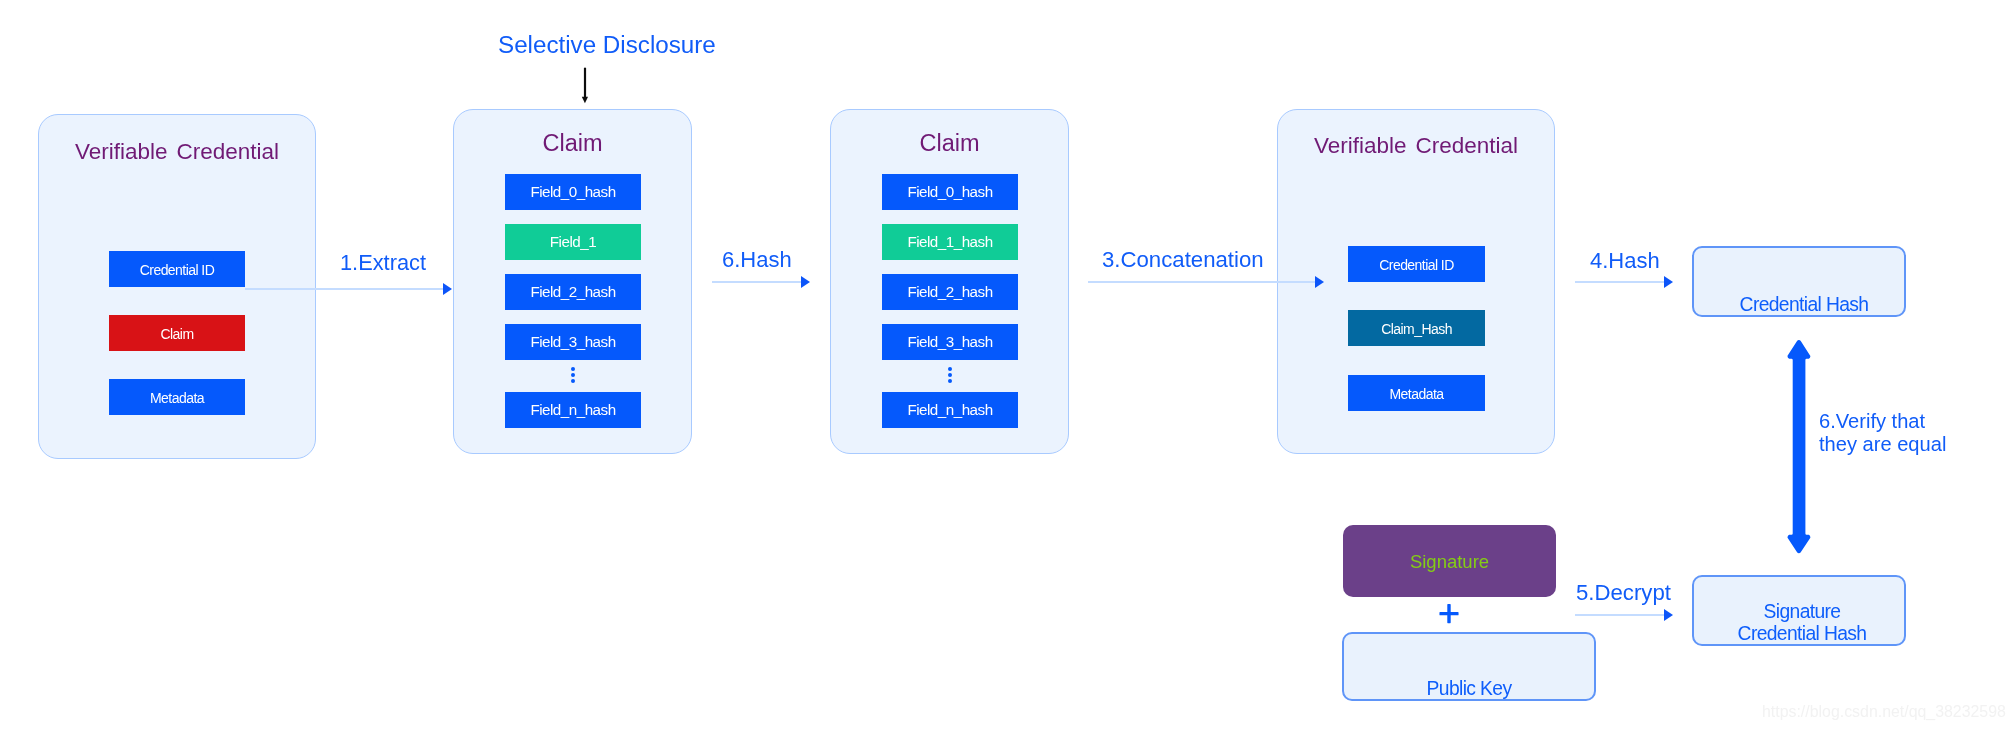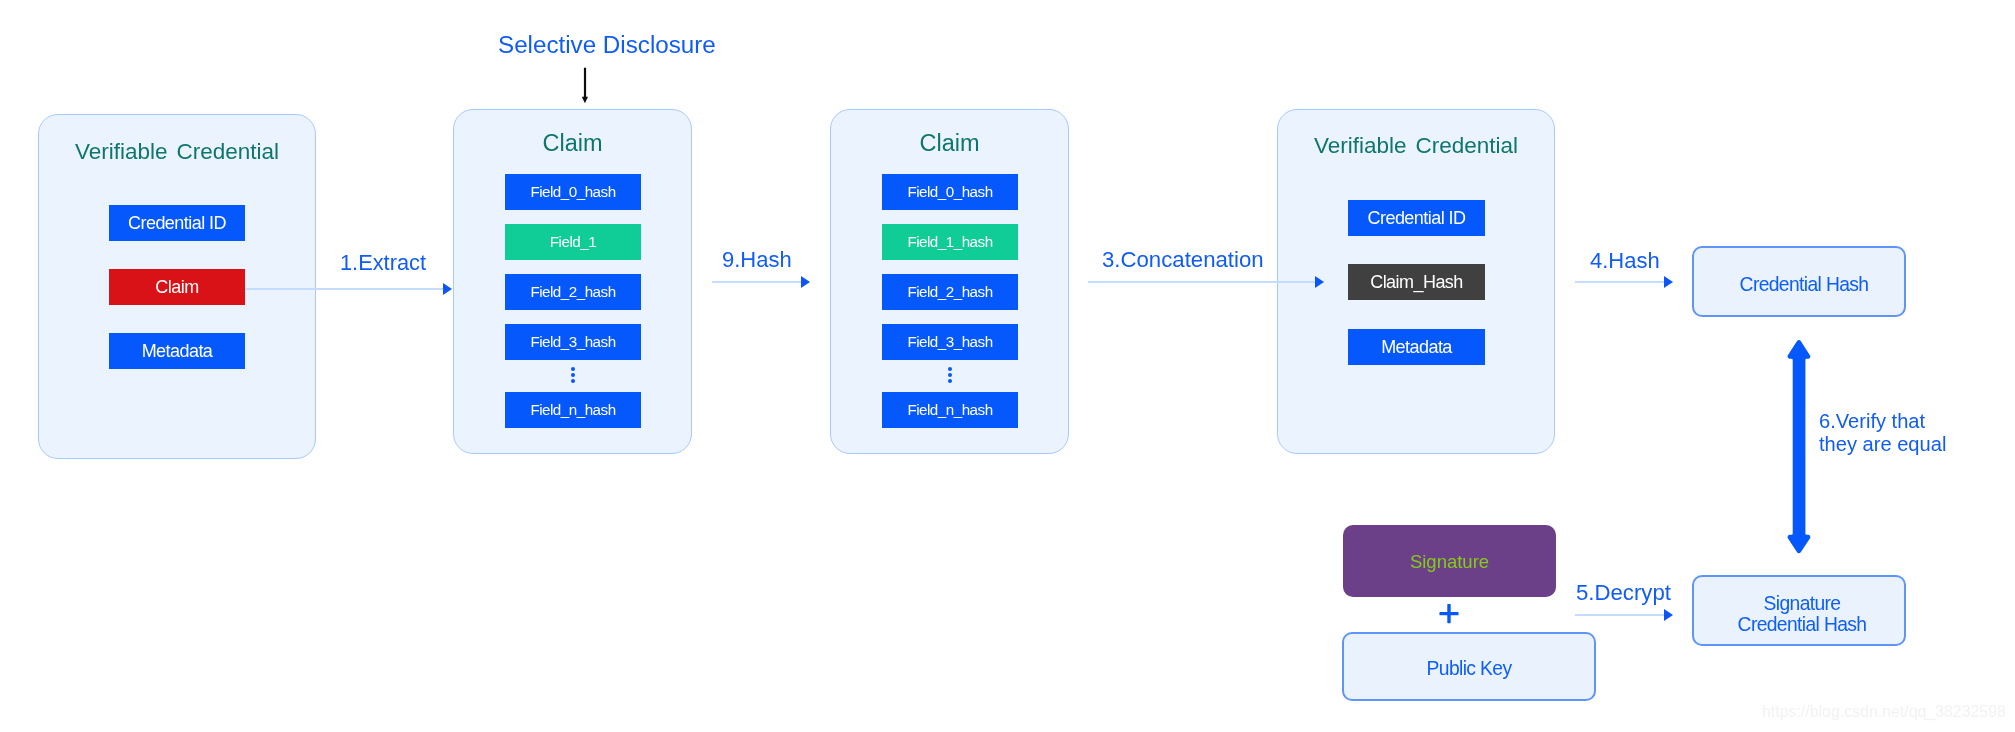--- a/index.html
+++ b/index.html
@@ -2,35 +2,35 @@
 <html><head>
 <meta charset="utf-8">
 <title>Selective Disclosure Verification Flow</title>
 <style>
   html,body{margin:0;padding:0;}
   body{width:2015px;height:732px;background:#ffffff;overflow:hidden;
        font-family:"Liberation Sans",sans-serif;-webkit-font-smoothing:antialiased;}
   #stage{position:relative;width:2015px;height:732px;}
   .abs{position:absolute;}
   .panel{position:absolute;background:#ebf3fe;border:1px solid #a8caff;border-radius:20px;box-sizing:border-box;}
-  .panel-title{position:absolute;left:0;right:0;text-align:center;color:#0f766e;
+  .panel-title{position:absolute;left:0;right:0;text-align:center;color:#701a75;
                font-size:23.5px;line-height:23.5px;white-space:pre;}
   .panel-title.vc{font-size:22.5px;word-spacing:-1.8px;}
   .chip{position:absolute;height:36px;box-sizing:border-box;display:flex;align-items:center;
         justify-content:center;color:#ffffff;white-space:nowrap;}
-  .chip.small{font-size:18px;letter-spacing:-0.55px;padding-top:1px;}
+  .chip.small{font-size:14px;letter-spacing:-0.55px;padding-top:1px;margin-top:46px;}
   .chip.mid{font-size:15.2px;letter-spacing:-0.5px;padding-bottom:2px;}
   .dots{position:absolute;width:4px;}
   .dots i{display:block;width:4px;height:4px;border-radius:50%;background:#0559fc;margin-bottom:2px;}
   .step-label{position:absolute;color:#105cf8;font-size:22px;line-height:26px;white-space:pre;}
   .conn{position:absolute;height:2px;background:#c4dcff;z-index:5;}
   .head{position:absolute;width:0;height:0;border-style:solid;z-index:6;
         border-width:6.1px 0 6.1px 9.3px;border-color:transparent transparent transparent #0c55f9;}
   .outline{position:absolute;box-sizing:border-box;background:#e9f2fd;border:2.1px solid #5f95f8;
-           border-radius:10px;display:flex;align-items:center;justify-content:center;
+           border-radius:10px;display:flex;align-items:flex-end;justify-content:center;
            text-align:center;color:#0e5efb;font-size:19.3px;letter-spacing:-0.63px;line-height:21.5px;}
   .watermark{position:absolute;color:#f2f2f2;font-size:15.9px;white-space:nowrap;}
 </style>
 </head>
 <body>
 
 <div id="stage">
 
   <div class="step-label" style="left:467px;top:31px;font-size:24.2px;line-height:28px;margin-left:31px;">Selective Disclosure</div>
   <svg class="abs" style="left:575px;top:64px;" width="22" height="44" viewBox="0 0 22 44">
@@ -56,21 +56,21 @@
     <div class="chip mid" style="left: 51px; top: 164px; width: 136px; background: rgb(5, 89, 252);">Field_2_hash</div>
     <div class="chip mid" style="left: 51px; top: 214px; width: 136px; background: rgb(5, 89, 252);">Field_3_hash</div>
     <div class="dots" style="left:116.5px;top:257px;">
         <i></i>
         <i></i>
         <i></i>
       </div>
     <div class="chip mid" style="left: 51px; top: 282px; width: 136px; background: rgb(5, 89, 252);">Field_n_hash</div>
   </div>
 
-  <div class="step-label" style="left:722px;top:247px;">9.Hash</div>
+  <div class="step-label" style="left:722px;top:247px;">6.Hash</div>
   <div class="conn" style="left:712px;top:281px;width:90px;"></div>
   <div class="head" style="left:801px;top:276px;"></div>
 
   <div class="panel" style="left:830px;top:109px;width:239px;height:345px;">
     <div class="panel-title" style="top:22px;">Claim</div>
     <div class="chip mid" style="left: 51px; top: 64px; width: 136px; background: rgb(5, 89, 252);">Field_0_hash</div>
     <div class="chip mid" style="left: 51px; top: 114px; width: 136px; background: rgb(16, 204, 151);">Field_1_hash</div>
     <div class="chip mid" style="left: 51px; top: 164px; width: 136px; background: rgb(5, 89, 252);">Field_2_hash</div>
     <div class="chip mid" style="left: 51px; top: 214px; width: 136px; background: rgb(5, 89, 252);">Field_3_hash</div>
     <div class="dots" style="left:116.5px;top:257px;">
@@ -81,21 +81,21 @@
     <div class="chip mid" style="left: 51px; top: 282px; width: 136px; background: rgb(5, 89, 252);">Field_n_hash</div>
   </div>
 
   <div class="step-label" style="left:1102px;top:247px;font-size:22.2px;">3.Concatenation</div>
   <div class="conn" style="left:1088px;top:281px;width:228px;"></div>
   <div class="head" style="left:1315px;top:276px;"></div>
 
   <div class="panel" style="left:1277px;top:109px;width:278px;height:345px;">
     <div class="panel-title vc" style="top:24px;">Verifiable  Credential</div>
     <div class="chip small" style="left: 70px; top: 90px; width: 137px; background: rgb(5, 89, 252);">Credential ID</div>
-    <div class="chip small" style="left: 70px; top: 154px; width: 137px; background: #404040;">Claim_Hash</div>
+    <div class="chip small" style="left: 70px; top: 154px; width: 137px; background: #0369a1;">Claim_Hash</div>
     <div class="chip small" style="left: 70px; top: 219px; width: 137px; background: rgb(5, 89, 252);">Metadata</div>
   </div>
 
   <div class="step-label" style="left:1590px;top:248px;">4.Hash</div>
   <div class="conn" style="left:1575px;top:281px;width:89px;"></div>
   <div class="head" style="left:1664px;top:276px;"></div>
 
   <div class="outline" style="left:1692px;top:246px;width:214px;height:71px;padding-left:10px;padding-top:6px;">
     <span>Credential Hash</span>
   </div>

